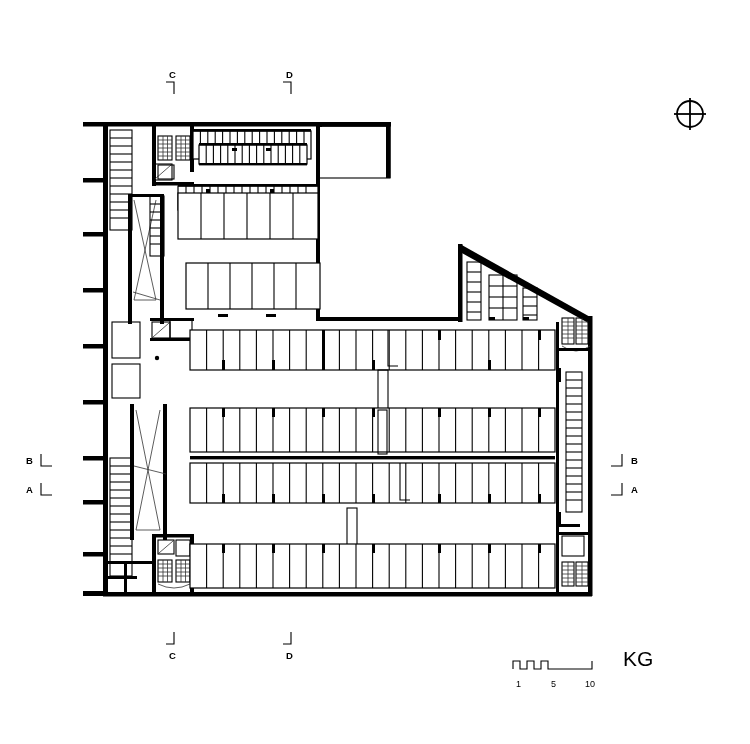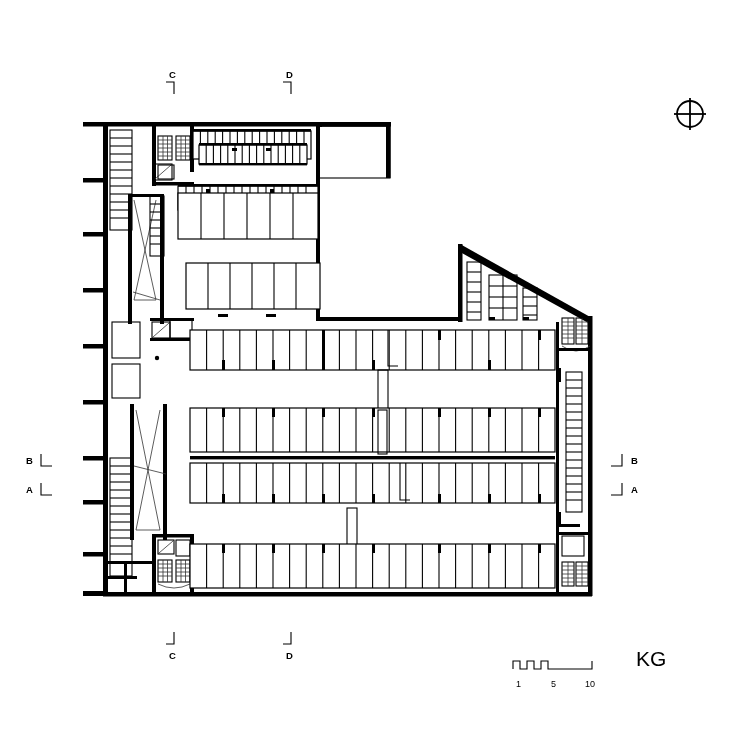--- a/index.html
+++ b/index.html
@@ -626,17 +626,17 @@
   <div style="position:absolute; left:516px; top:673px;">
     <span class="scale-text">1</span>
   </div>
   <div style="position:absolute; left:551px; top:673px;">
     <span class="scale-text">5</span>
   </div>
   <div style="position:absolute; left:585px; top:673px;">
     <span class="scale-text">10</span>
   </div>
 
-  <div style="position:absolute; left:636px; top:647px;">
+  <div style="position:absolute; left:623px; top:647px;">
     <span class="level-text">KG</span>
   </div>
 
 </div>
 
 </body></html>

